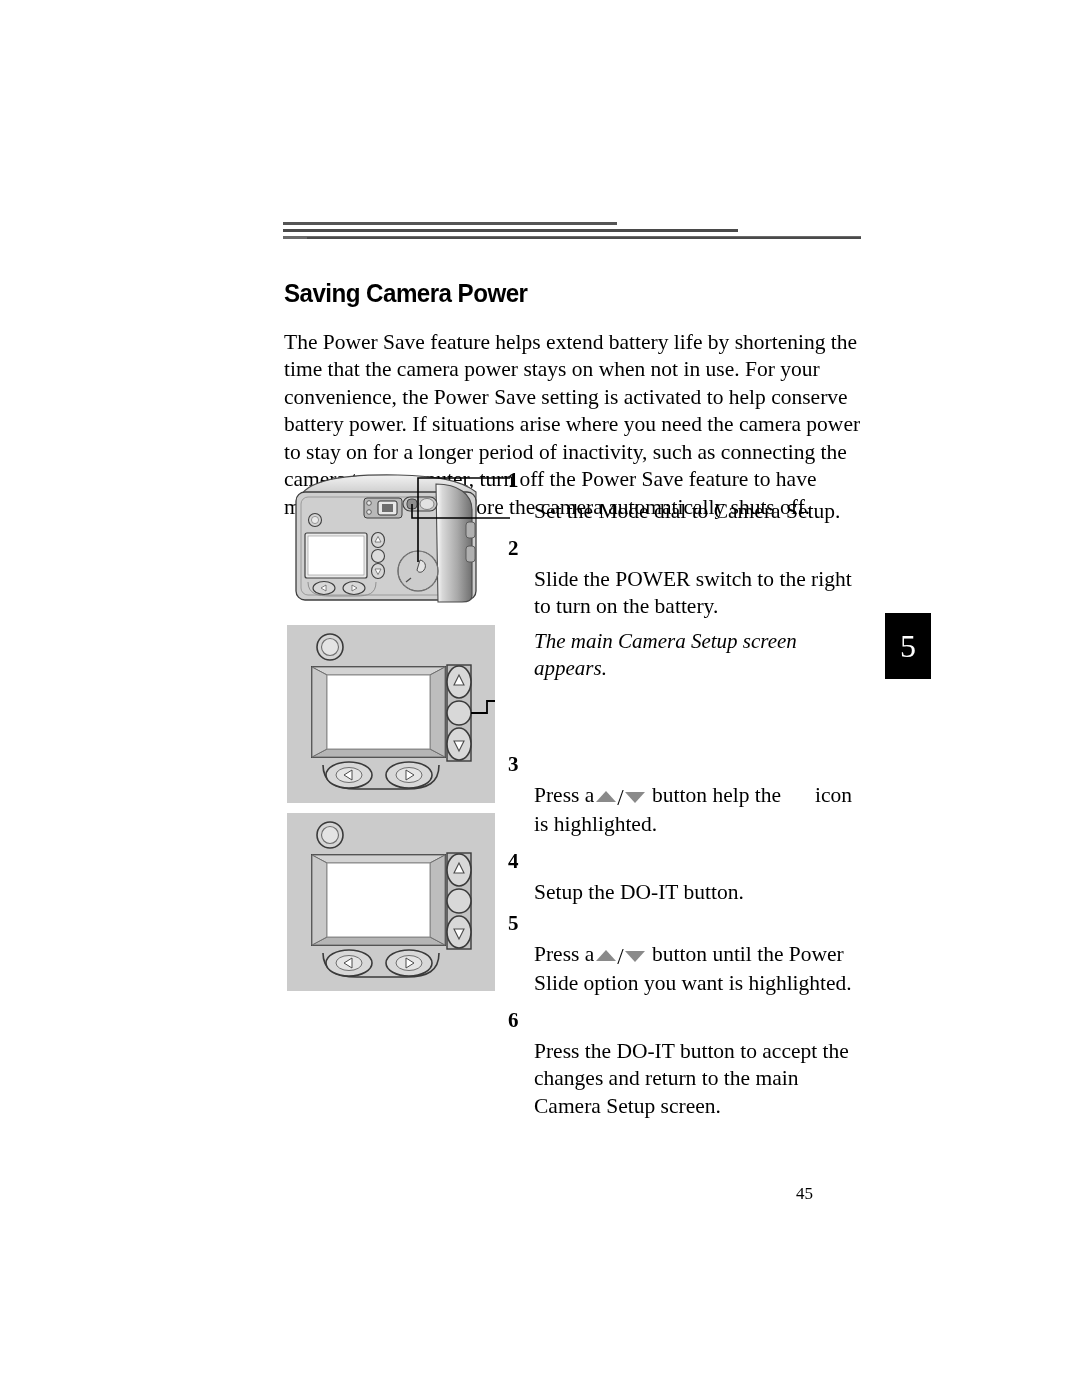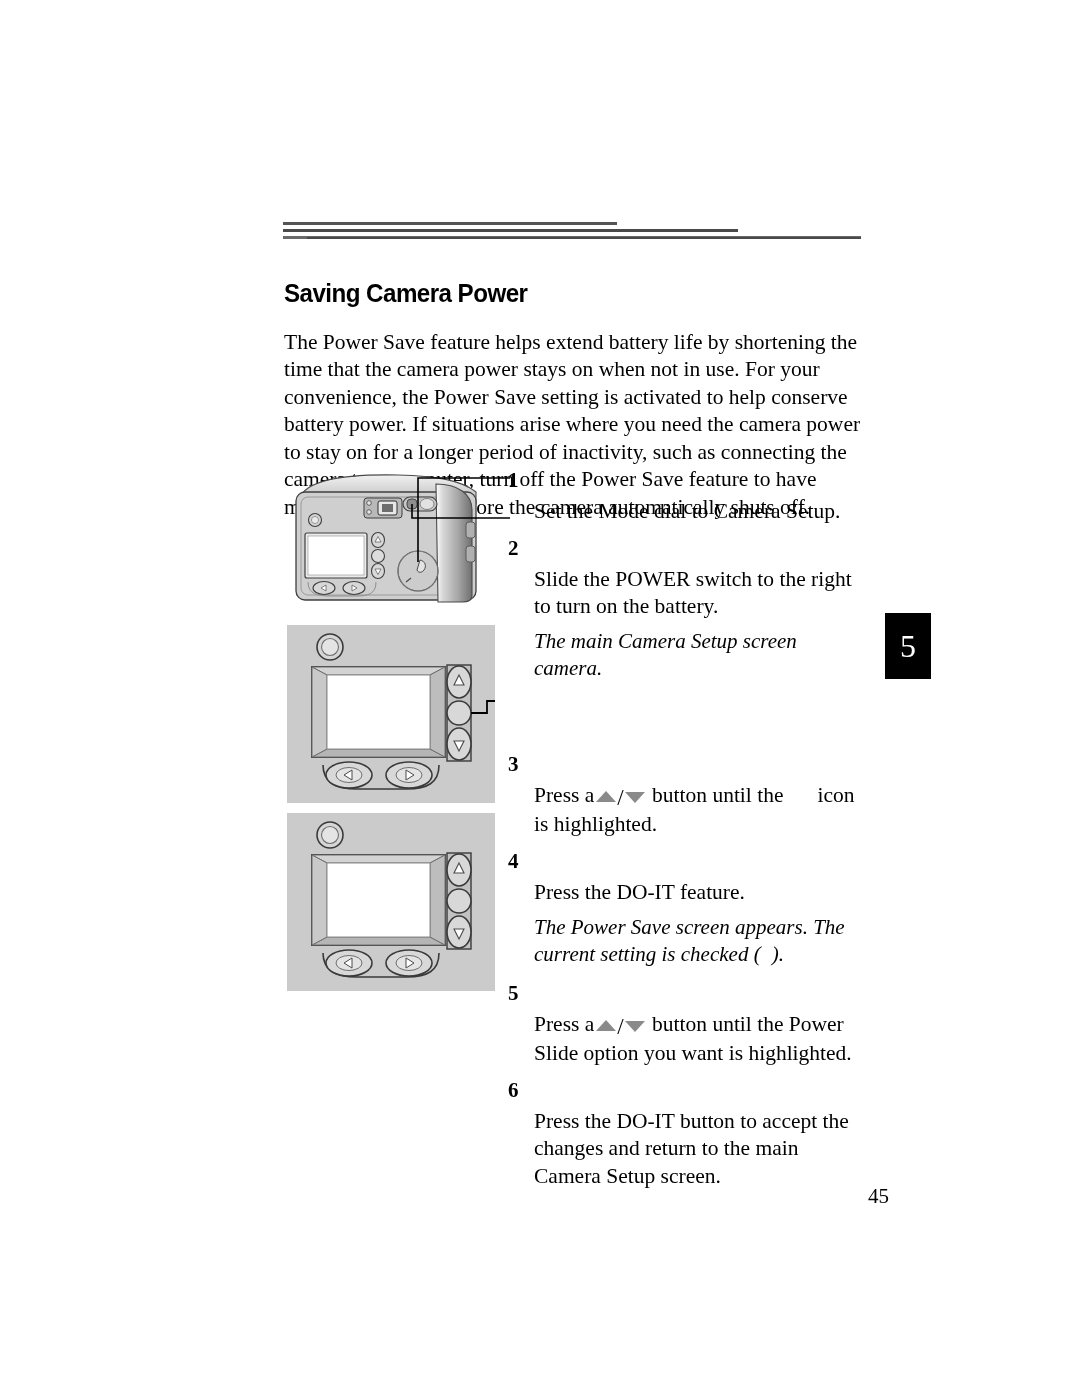--- a/index.html
+++ b/index.html
@@ -149,23 +149,23 @@
     color: #ffffff;
     font-family: "Liberation Serif", serif;
     font-size: 32px;
     line-height: 66px;
     text-align: center;
   }
 
   
   .folio {
     position: absolute;
-    left: 868px;
+    left: 796px;
     top: 1184px;
-    font-size: 21px;
+    font-size: 17px;
   }
 
   
   .illus { position: absolute; }
 
   
   .camera-illus {
     left: 286px;
     top: 470px;
     width: 225px;
@@ -320,35 +320,34 @@
     <div class="step">
       <div class="step-num">1</div>
       <div class="step-body">Set the Mode dial to Camera Setup.</div>
     </div>
 
     <div class="step" style="margin-bottom:2px;">
       <div class="step-num">2</div>
       <div class="step-body">Slide the POWER switch to the right to turn on the battery.</div>
     </div>
 
-    <div class="note">The main Camera Setup screen camera.</div>
+    <div class="note">The main Camera Setup screen appears.</div>
 
     <div style="height:57px;"></div>
 
     <div class="step">
       <div class="step-num">3</div>
-      <div class="step-body"><span>Press a</span><span class="updown"><span class="tri tri-up"></span><span class="slash">/</span><span class="tri tri-down"></span></span> <span>button until the</span><span class="gap-icon"></span><span>icon is highlighted.</span></div>
+      <div class="step-body"><span>Press a</span><span class="updown"><span class="tri tri-up"></span><span class="slash">/</span><span class="tri tri-down"></span></span> <span>button help the</span><span class="gap-icon"></span><span>icon is highlighted.</span></div>
     </div>
 
     <div class="step" style="margin-bottom:2px;">
       <div class="step-num">4</div>
-      <div class="step-body">Press the DO-IT feature.</div>
-    </div>
-
-    <div class="note wide"><span>The Power Save screen appears. The current setting is checked (</span><span class="gap-check"></span><span>).</span></div>
+      <div class="step-body">Setup the DO-IT button.</div>
+    </div>
+
 
     <div class="step">
       <div class="step-num">5</div>
       <div class="step-body"><span>Press a</span><span class="updown"><span class="tri tri-up"></span><span class="slash">/</span><span class="tri tri-down"></span></span> <span>button until the Power Slide option you want is highlighted.</span></div>
     </div>
 
     <div class="step">
       <div class="step-num">6</div>
       <div class="step-body">Press the DO-IT button to accept the changes and return to the main Camera Setup screen.</div>
     </div>

